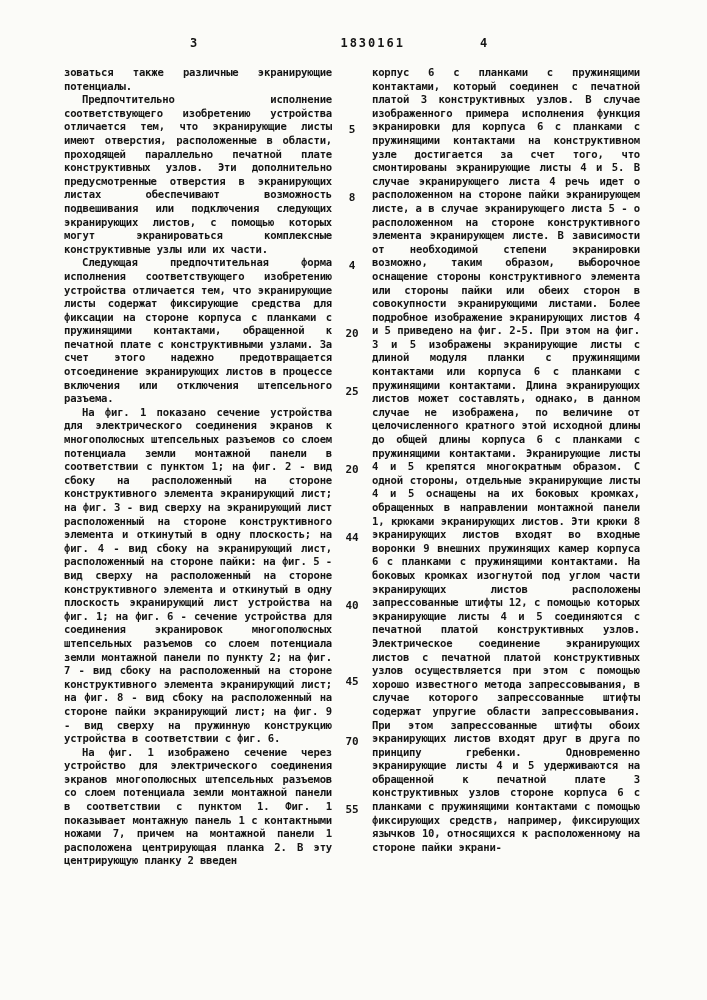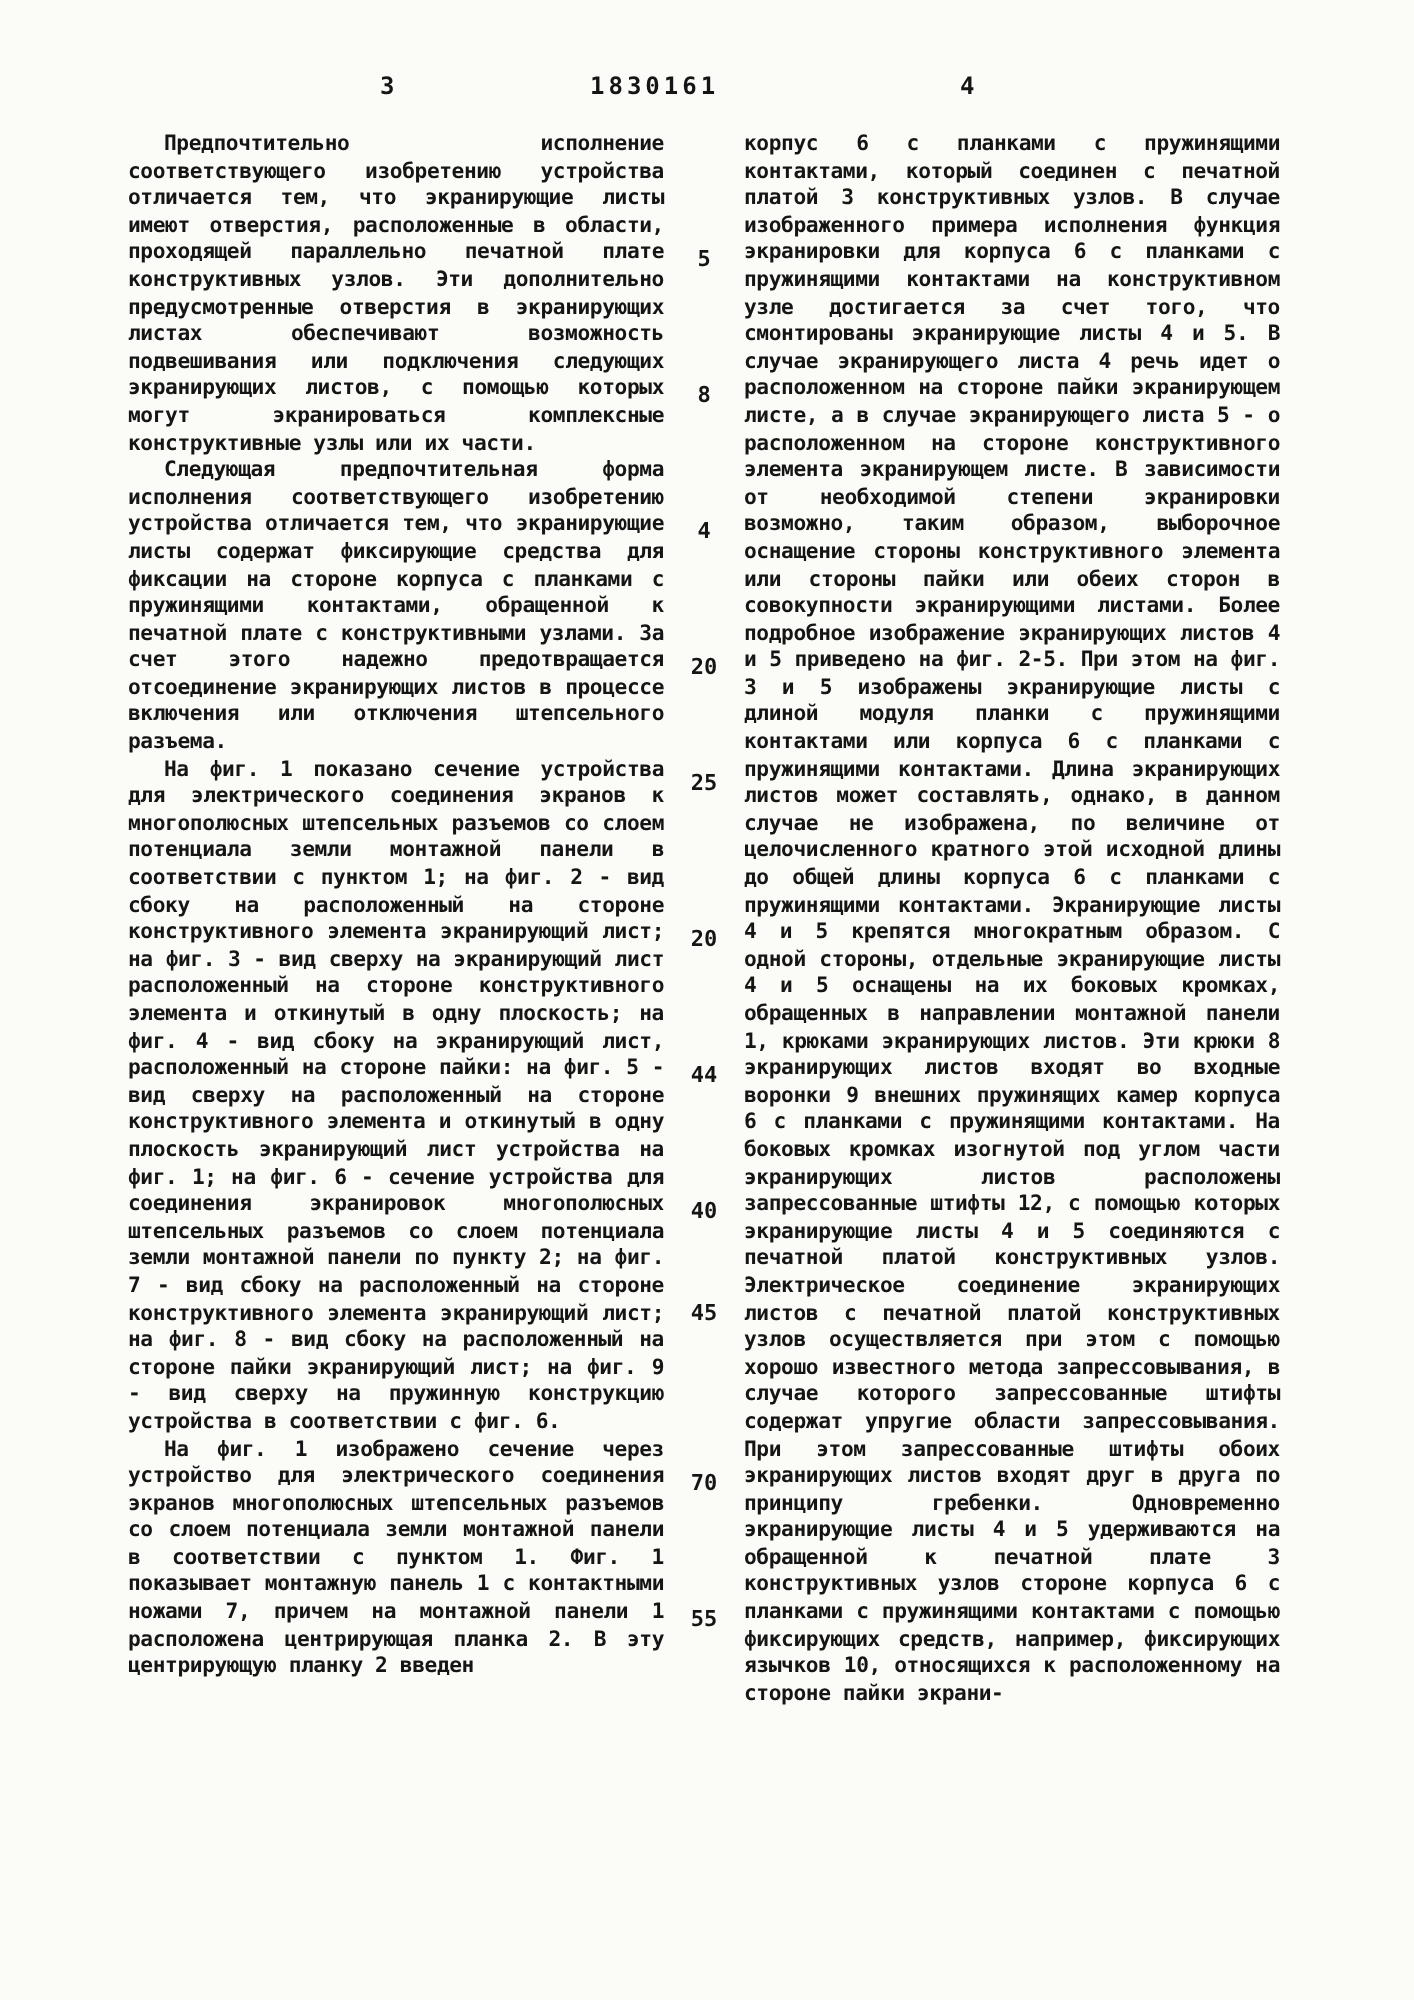--- a/index.html
+++ b/index.html
@@ -16,21 +16,21 @@
     background: #fbfbf8;
   }
   .header {
     position: absolute;
     top: 36px; left: 0; right: 0;
     height: 16px;
     font-size: 12px; font-weight: bold;
     letter-spacing: 1px;
   }
   .header .pg-left  { position: absolute; left: 190px; }
-  .header .doc-num  { position: absolute; left: 295px; width: 110px; text-align: left; letter-spacing: 2px; }
+  .header .doc-num  { position: absolute; left: 295px; width: 110px; text-align: right; letter-spacing: 2px; }
   .header .pg-right { position: absolute; left: 480px; }
   .textgrid {
     position: absolute;
     top: 66px; left: 64px;
     width: 576px;
     display: flex;
   }
   .col {
     width: 268px;
     font-size: 10.6px;
@@ -65,36 +65,37 @@
 
   <div class="header">
     <span class="pg-left">3</span>
     <span class="doc-num">1830161</span>
     <span class="pg-right">4</span>
   </div>
 
   <div class="textgrid">
 
     <div class="col">
+      <p class="cont">зоваться также различные экранирующие потенциалы.</p>
       <p>Предпочтительно исполнение соответствующего изобретению устройства отличается тем, что экранирующие листы имеют отверстия, расположенные в области, проходящей параллельно печатной плате конструктивных узлов. Эти дополнительно предусмотренные отверстия в экранирующих листах обеспечивают возможность подвешивания или подключения следующих экранирующих листов, с помощью которых могут экранироваться комплексные конструктивные узлы или их части.</p>
       <p>Следующая предпочтительная форма исполнения соответствующего изобретению устройства отличается тем, что экранирующие листы содержат фиксирующие средства для фиксации на стороне корпуса с планками с пружинящими контактами, обращенной к печатной плате с конструктивными узлами. За счет этого надежно предотвращается отсоединение экранирующих листов в процессе включения или отключения штепсельного разъема.</p>
       <p>На фиг. 1 показано сечение устройства для электрического соединения экранов к многополюсных штепсельных разъемов со слоем потенциала земли монтажной панели в соответствии с пунктом 1; на фиг. 2 - вид сбоку на расположенный на стороне конструктивного элемента экранирующий лист; на фиг. 3 - вид сверху на экранирующий лист расположенный на стороне конструктивного элемента и откинутый в одну плоскость; на фиг. 4 - вид сбоку на экранирующий лист, расположенный на стороне пайки: на фиг. 5 - вид сверху на расположенный на стороне конструктивного элемента и откинутый в одну плоскость экранирующий лист устройства на фиг. 1; на фиг. 6 - сечение устройства для соединения экранировок многополюсных штепсельных разъемов со слоем потенциала земли монтажной панели по пункту 2; на фиг. 7 - вид сбоку на расположенный на стороне конструктивного элемента экранирующий лист; на фиг. 8 - вид сбоку на расположенный на стороне пайки экранирующий лист; на фиг. 9 - вид сверху на пружинную конструкцию устройства в соответствии с фиг. 6.</p>
       <p>На фиг. 1 изображено сечение через устройство для электрического соединения экранов многополюсных штепсельных разъемов со слоем потенциала земли монтажной панели в соответствии с пунктом 1. Фиг. 1 показывает монтажную панель 1 с контактными ножами 7, причем на монтажной панели 1 расположена центрирующая планка 2. В эту центрирующую планку 2 введен</p>
     </div>
 
     <div class="gutter">
       <span class="lnum" style="top:57px">5</span>
       <span class="lnum" style="top:125px">8</span>
       <span class="lnum" style="top:193px">4</span>
       <span class="lnum" style="top:261px">20</span>
       <span class="lnum" style="top:319px">25</span>
       <span class="lnum" style="top:397px">20</span>
       <span class="lnum" style="top:465px">44</span>
       <span class="lnum" style="top:533px">40</span>
-      <span class="lnum" style="top:584px">45</span>
+      <span class="lnum" style="top:609px">45</span>
       <span class="lnum" style="top:669px">70</span>
       <span class="lnum" style="top:737px">55</span>
     </div>
 
     <div class="col">
       <p class="cont">корпус 6 с планками с пружинящими контактами, который соединен с печатной платой 3 конструктивных узлов. В случае изображенного примера исполнения функция экранировки для корпуса 6 с планками с пружинящими контактами на конструктивном узле достигается за счет того, что смонтированы экранирующие листы 4 и 5. В случае экранирующего листа 4 речь идет о расположенном на стороне пайки экранирующем листе, а в случае экранирующего листа 5 - о расположенном на стороне конструктивного элемента экранирующем листе. В зависимости от необходимой степени экранировки возможно, таким образом, выборочное оснащение стороны конструктивного элемента или стороны пайки или обеих сторон в совокупности экранирующими листами. Более подробное изображение экранирующих листов 4 и 5 приведено на фиг. 2-5. При этом на фиг. 3 и 5 изображены экранирующие листы с длиной модуля планки с пружинящими контактами или корпуса 6 с планками с пружинящими контактами. Длина экранирующих листов может составлять, однако, в данном случае не изображена, по величине от целочисленного кратного этой исходной длины до общей длины корпуса 6 с планками с пружинящими контактами. Экранирующие листы 4 и 5 крепятся многократным образом. С одной стороны, отдельные экранирующие листы 4 и 5 оснащены на их боковых кромках, обращенных в направлении монтажной панели 1, крюками экранирующих листов. Эти крюки 8 экранирующих листов входят во входные воронки 9 внешних пружинящих камер корпуса 6 с планками с пружинящими контактами. На боковых кромках изогнутой под углом части экранирующих листов расположены запрессованные штифты 12, с помощью которых экранирующие листы 4 и 5 соединяются с печатной платой конструктивных узлов. Электрическое соединение экранирующих листов с печатной платой конструктивных узлов осуществляется при этом с помощью хорошо известного метода запрессовывания, в случае которого запрессованные штифты содержат упругие области запрессовывания. При этом запрессованные штифты обоих экранирующих листов входят друг в друга по принципу гребенки. Одновременно экранирующие листы 4 и 5 удерживаются на обращенной к печатной плате 3 конструктивных узлов стороне корпуса 6 с планками с пружинящими контактами с помощью фиксирующих средств, например, фиксирующих язычков 10, относящихся к расположенному на стороне пайки экрани-</p>
     </div>
 
   </div>
 

